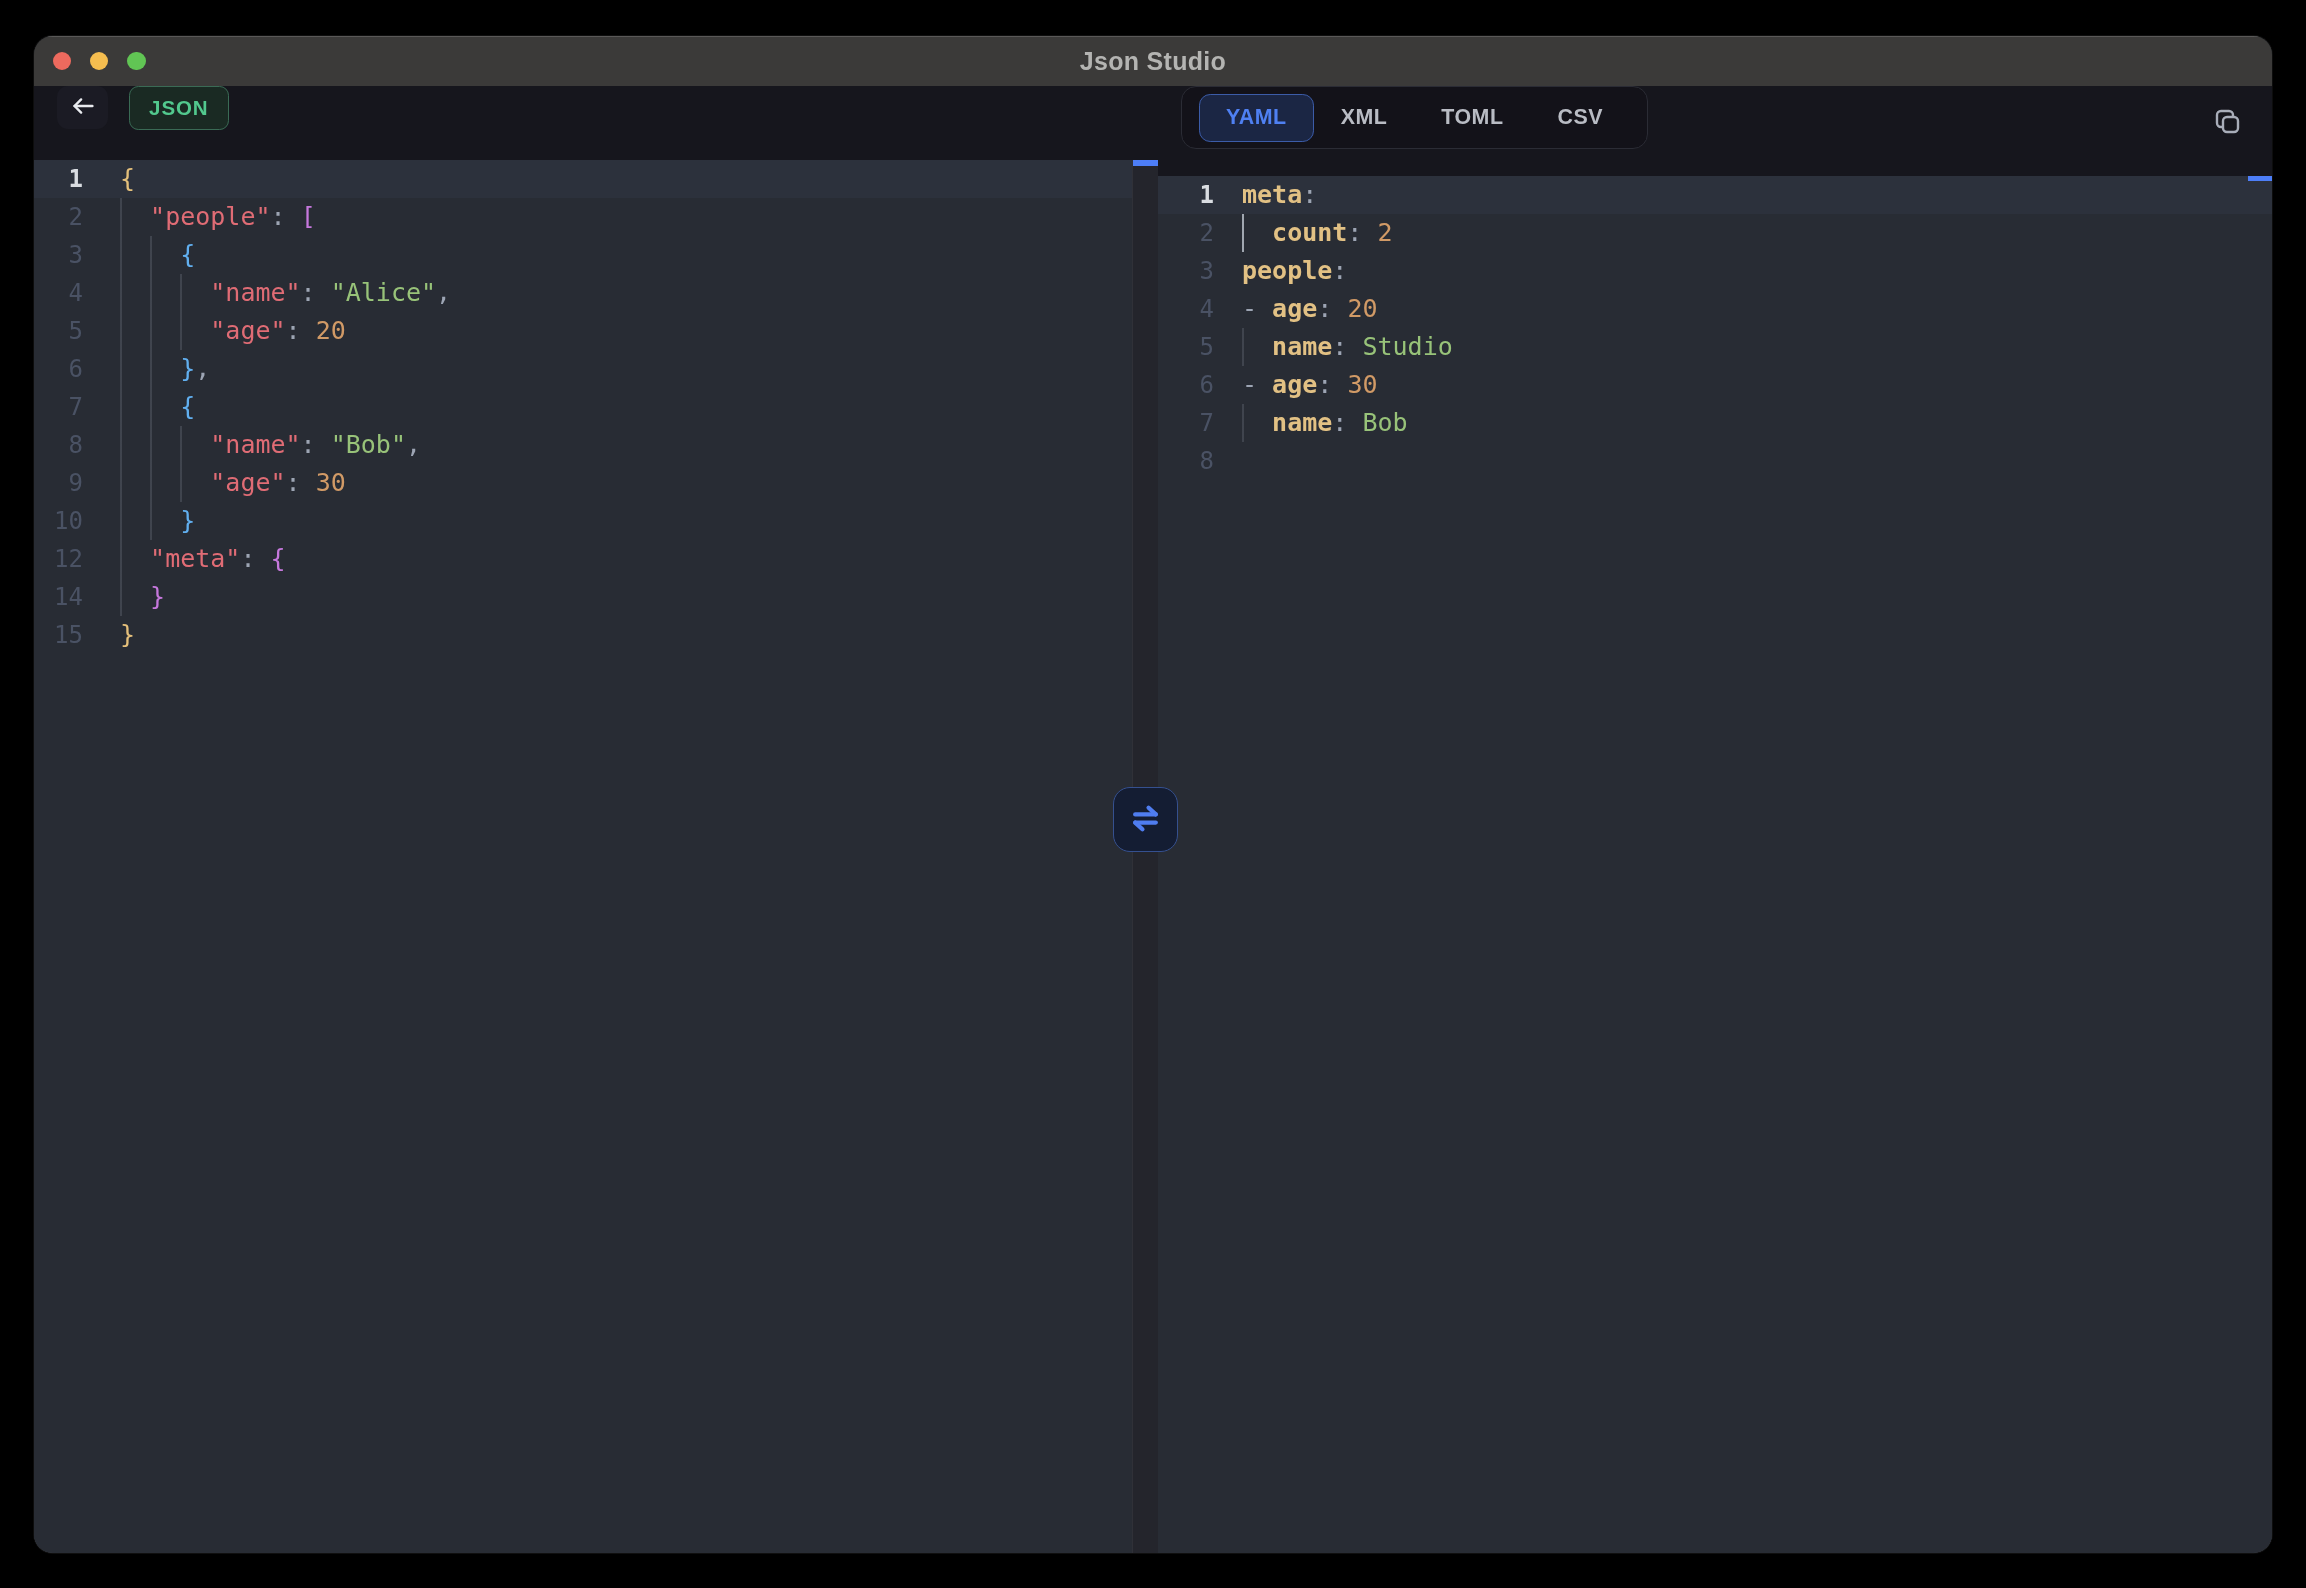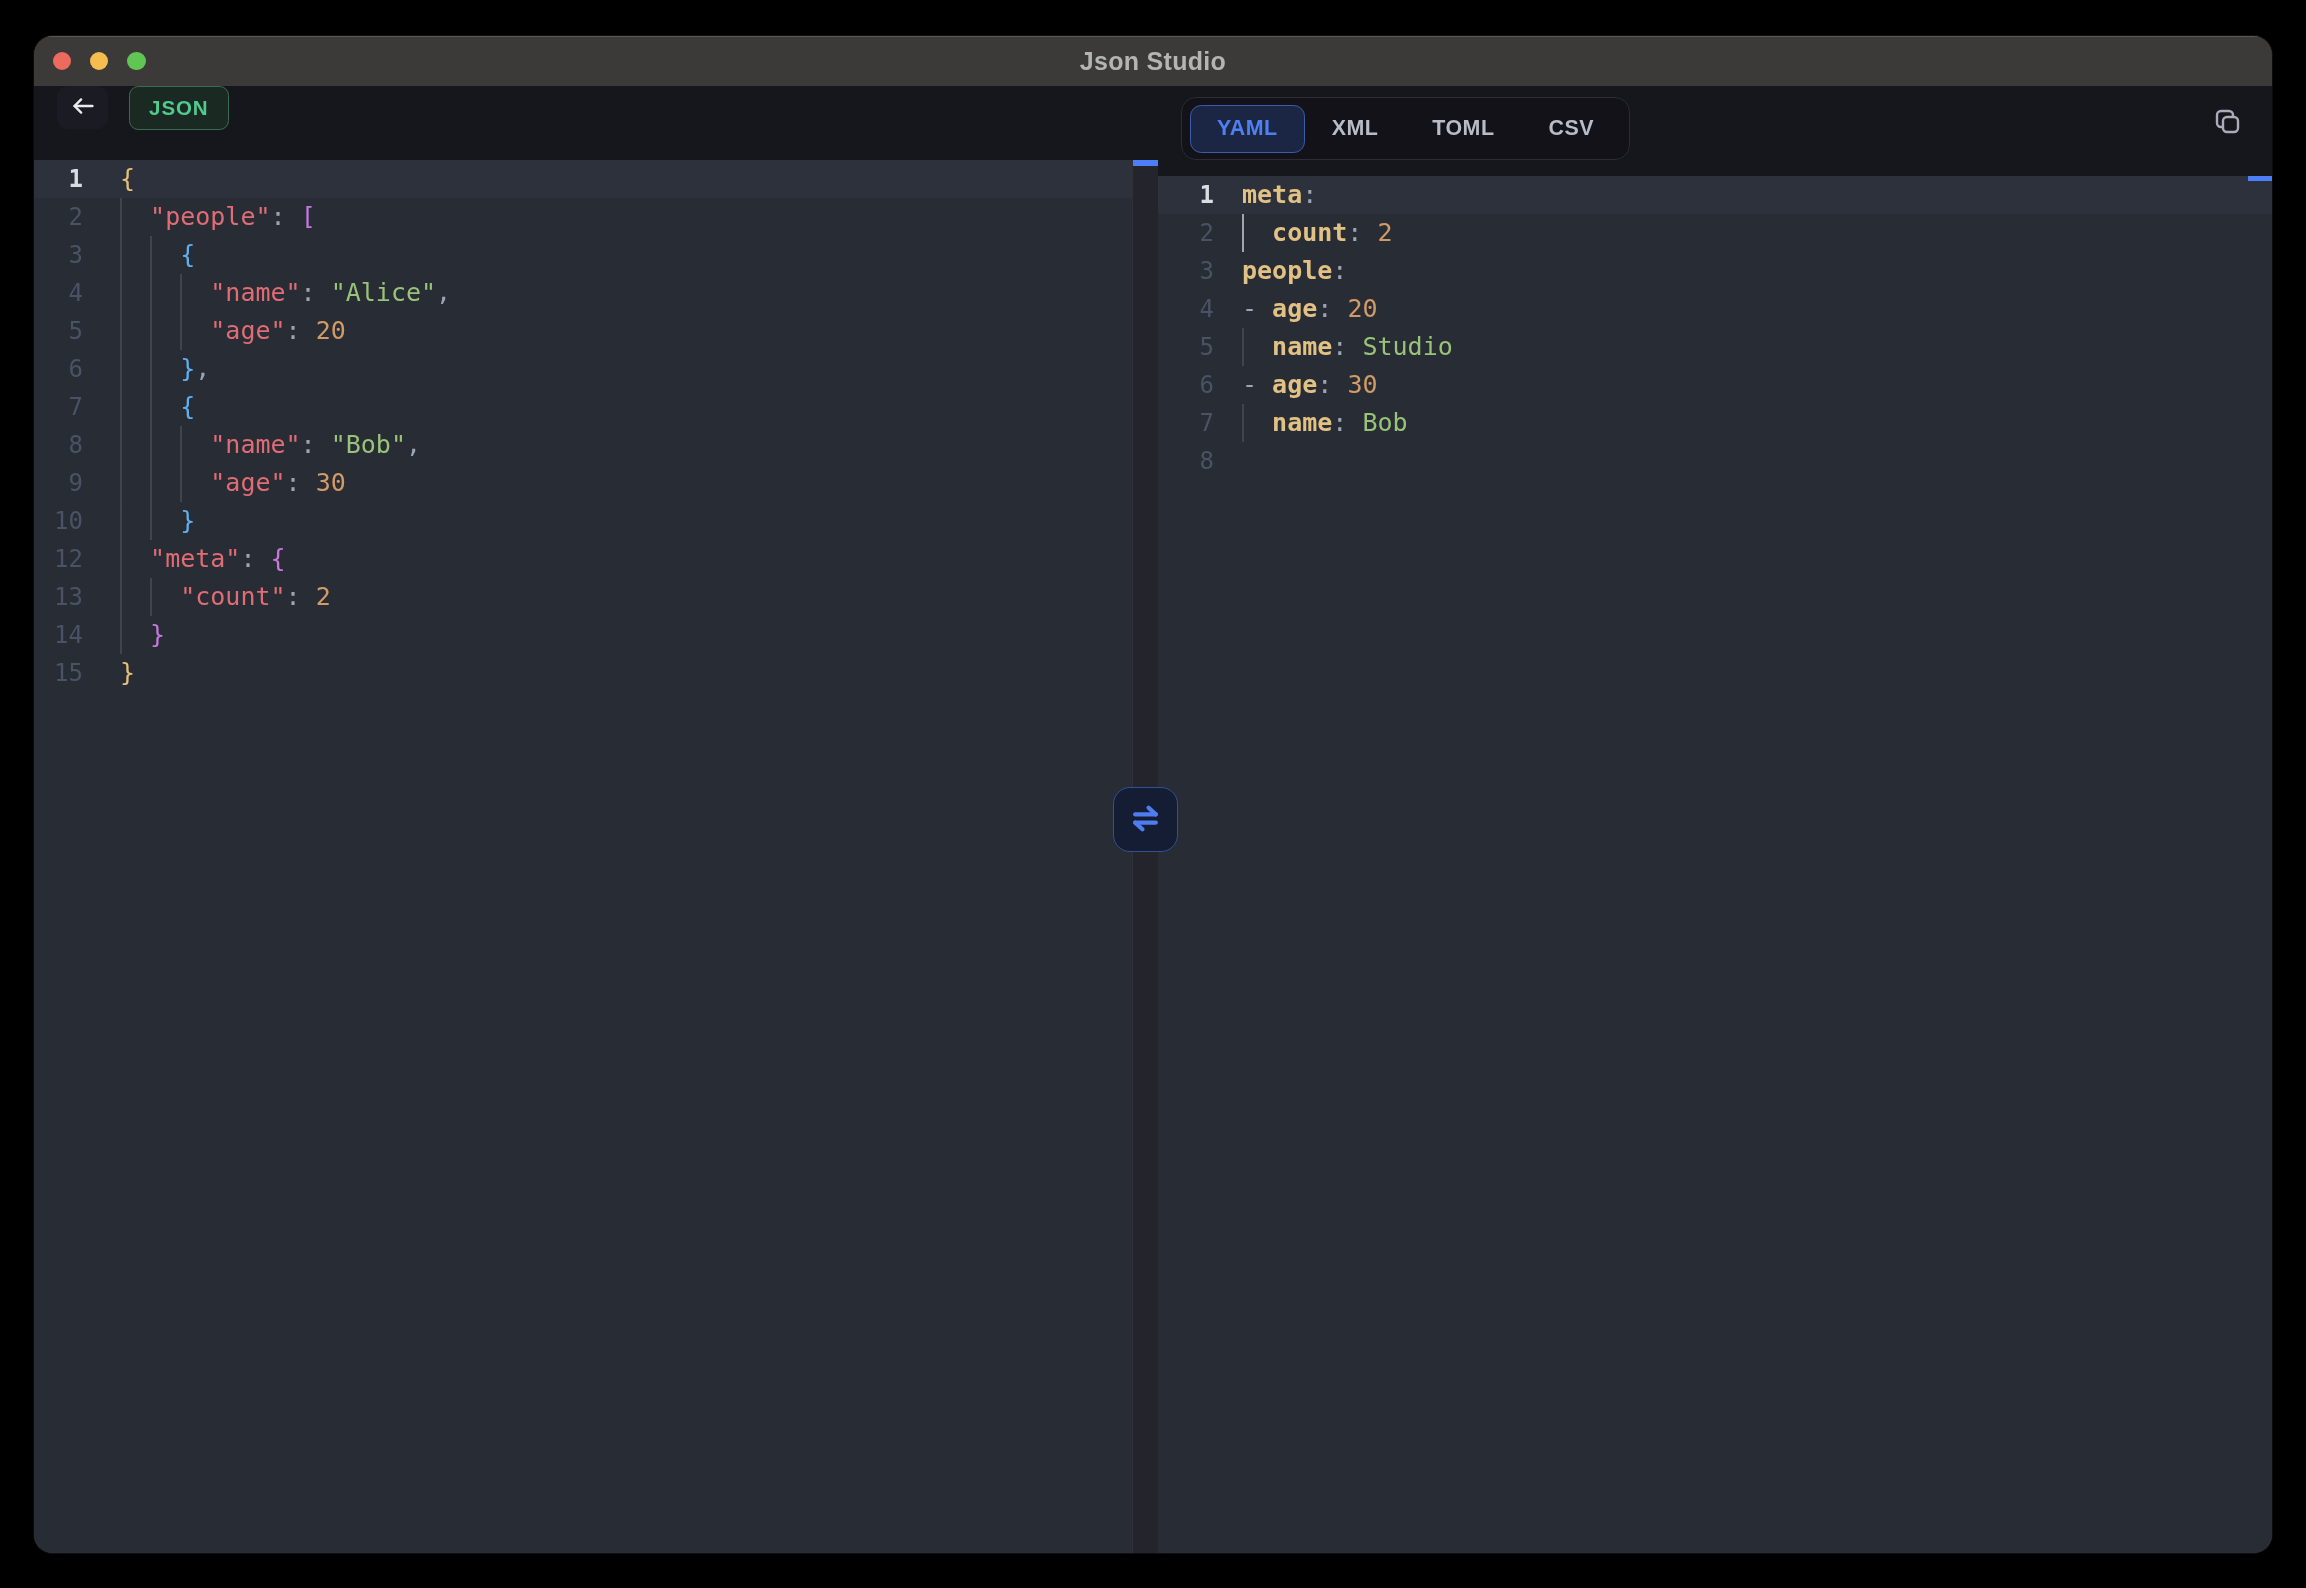--- a/index.html
+++ b/index.html
@@ -22,23 +22,23 @@
   .lights{position:absolute;left:18.6px;top:0;height:100%;display:flex;align-items:center;gap:18.6px;}
   .light{width:18.6px;height:18.6px;border-radius:50%;}
   .title{color:#b4b4b2;font-size:25px;font-weight:bold;letter-spacing:0.3px;}
   
   .header{height:74px;background:var(--header);position:relative;display:flex;}
   .back-btn{margin-left:23px;width:51px;height:43px;border-radius:11.2px;background:#1b1b24;
             display:grid;place-items:center;cursor:pointer;}
   .badge{margin-left:20.5px;height:42px;padding:0 19.6px;border-radius:9.3px;
          border:1.9px solid #3a6b55;background:#1a2a23;color:var(--badgeGreen);
          font-size:20.5px;font-weight:bold;letter-spacing:0.9px;display:flex;align-items:center;}
-  .tabgroup{position:absolute;left:1147px;top:11px;height:63px;border:1.9px solid #2b2c35;
+  .tabgroup{position:absolute;left:1147px;top:0;height:63px;border:1.9px solid #2b2c35;
             border-radius:15px;background:#131219;display:flex;align-items:center;
-            padding:0 8px;box-sizing:border-box;}
+            padding:0 17px;box-sizing:border-box;}
   .tab{height:48px;padding:0 26px;display:flex;align-items:center;border-radius:11.2px;
        color:var(--tabText);font-size:21.4px;font-weight:bold;letter-spacing:0.5px;cursor:pointer;
        border:1.9px solid transparent;box-sizing:border-box;}
   .tab.active{background:#1b2644;border-color:#3c5ca8;color:var(--tabActiveText);}
   .copy-btn{position:absolute;right:24px;top:15px;width:43px;height:43px;display:grid;
             place-items:center;cursor:pointer;border-radius:9.3px;}
   
   .content{position:absolute;top:124px;left:0;right:0;bottom:0;display:flex;}
   .pane{position:relative;background:var(--editor);overflow:hidden;}
   .pane-left{width:1098px;}
@@ -156,24 +156,20 @@
             </div>
             <div class="line">
               <span class="gutter">10</span>
               <span class="code"><span class="indent" style="width: 4ch;"></span><span class="tok-b3">}</span></span>
             </div>
             <div class="line">
               <span class="gutter">12</span>
               <span class="code"><span class="indent" style="width: 2ch;"></span><span class="tok-key">"meta"</span><span class="tok-punc">: </span><span class="tok-b2">{</span></span>
             </div>
             <div class="line">
-              <span class="gutter">13</span>
-              <span class="code"><span class="indent" style="width: 4ch;"></span><span class="tok-key">"count"</span><span class="tok-punc">: </span><span class="tok-num">2</span></span>
-            </div>
-            <div class="line">
               <span class="gutter">14</span>
               <span class="code"><span class="indent" style="width: 2ch;"></span><span class="tok-b2">}</span></span>
             </div>
             <div class="line">
               <span class="gutter">15</span>
               <span class="code"><span class="tok-b1">}</span></span>
             </div>
           </div>
       </div>
 

